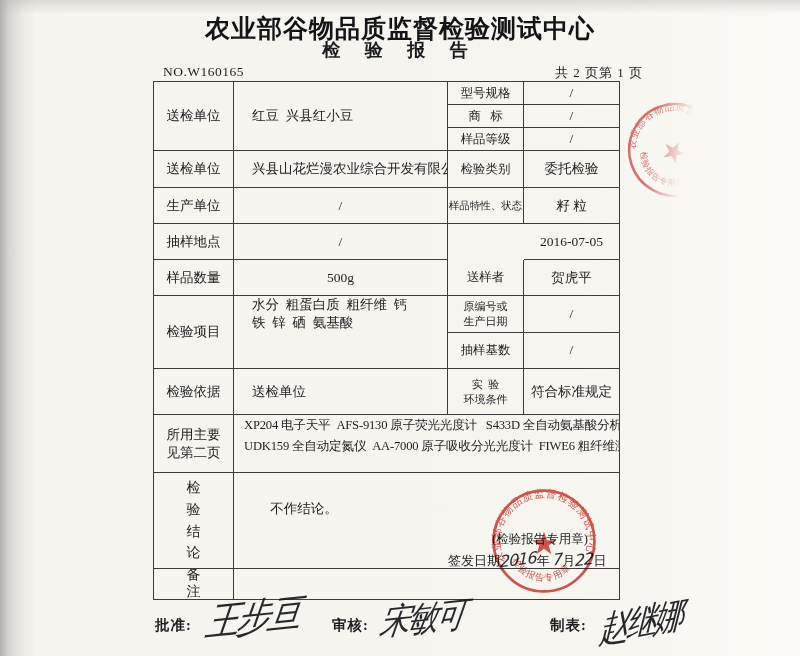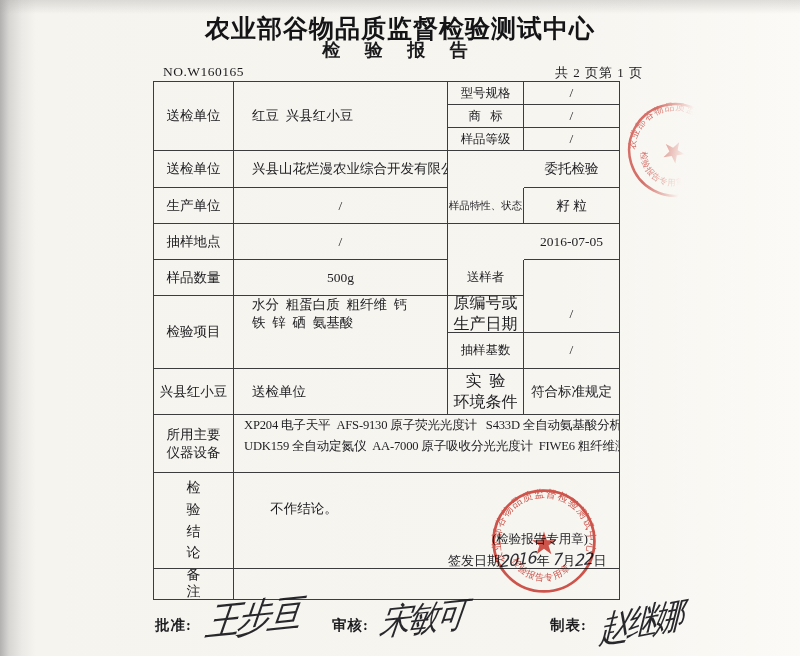--- a/index.html
+++ b/index.html
@@ -41,21 +41,21 @@
     border-right:1px solid #3c3c3e;border-bottom:1px solid #3c3c3e;
     box-sizing:border-box;display:flex;align-items:center;justify-content:center;
     font-size:13.5px;overflow:hidden;white-space:pre;line-height:1.3;
     color:#1d1d20;
   }
   .no-br{border-right:none;}
   .no-bb{border-bottom:none;}
   .left{justify-content:flex-start;padding-left:18px;}
   .lines{flex-direction:column;align-items:center;}
   .lines.left{align-items:flex-start;}
-  .f12{font-size:16px;}
+  .f12{font-size:11px;}
   .f11{font-size:10.5px;text-align:right;}
   .f125{font-size:12.4px;}
   .vlabel{flex-direction:column;line-height:1.55;font-size:14px;}
   .instr{font-size:12.6px;line-height:1.65;padding-left:10px;letter-spacing:-.2px;}
   .concl{display:block;position:relative;padding:9px 0 0 16px;}
   .seal-note{position:absolute;left:258px;top:58px;font-size:12.5px;}
   .issue-line{position:absolute;left:214px;top:77px;font-size:13px;white-space:pre;}
   .hw{
     font-family:"DejaVu Sans","Liberation Sans",sans-serif;
     display:inline-block;color:#2c2c34;font-size:16px;font-style:italic;
@@ -96,59 +96,61 @@
     <div class="cell left" style="grid-area:1/2/4/3">红豆  兴县红小豆</div>
     <div class="cell f125" style="grid-area:1/3/2/4">型号规格</div>
     <div class="cell no-br" style="grid-area:1/4/2/5">/</div>
     <div class="cell f125" style="grid-area:2/3/3/4">商   标</div>
     <div class="cell no-br" style="grid-area:2/4/3/5">/</div>
     <div class="cell f125" style="grid-area:3/3/4/4">样品等级</div>
     <div class="cell no-br" style="grid-area:3/4/4/5">/</div>
 
     <div class="cell" style="grid-area:4/1/5/2">送检单位</div>
     <div class="cell left" style="grid-area:4/2/5/3">兴县山花烂漫农业综合开发有限公司</div>
+    <div class="cell f125" style="grid-area:4/3/5/4">检验类别</div>
     <div class="cell no-br" style="grid-area:4/4/5/5">委托检验</div>
 
     <div class="cell" style="grid-area:5/1/6/2">生产单位</div>
     <div class="cell" style="grid-area:5/2/6/3">/</div>
     <div class="cell f11" style="grid-area:5/3/6/4">样品特性、状态</div>
     <div class="cell no-br" style="grid-area:5/4/6/5">籽 粒</div>
 
     <div class="cell" style="grid-area:6/1/7/2">抽样地点</div>
     <div class="cell" style="grid-area:6/2/7/3">/</div>
     <div class="cell no-br" style="grid-area:6/4/7/5">2016-07-05</div>
 
     <div class="cell" style="grid-area:7/1/8/2">样品数量</div>
     <div class="cell" style="grid-area:7/2/8/3">500g</div>
     <div class="cell f125" style="grid-area:7/3/8/4">送样者</div>
+    <div class="cell no-br" style="grid-area:7/4/8/5">贺虎平</div>
 
     <div class="cell" style="grid-area:8/1/10/2">检验项目</div>
     <div class="cell lines left" style="grid-area:8/2/10/3">
       <span>水分  粗蛋白质  粗纤维  钙</span>
       <span>铁  锌  硒  氨基酸</span>
     </div>
     <div class="cell lines f12" style="grid-area:8/3/9/4">
       <span>原编号或</span>
       <span>生产日期</span>
     </div>
     <div class="cell no-br" style="grid-area:8/4/9/5">/</div>
     <div class="cell f125" style="grid-area:9/3/10/4">抽样基数</div>
     <div class="cell no-br" style="grid-area:9/4/10/5">/</div>
 
-    <div class="cell" style="grid-area:10/1/11/2">兴县红小豆</div>
+    <div class="cell" style="grid-area:10/1/11/2">检验依据</div>
     <div class="cell left" style="grid-area:10/2/11/3">送检单位</div>
     <div class="cell lines f12" style="grid-area:10/3/11/4">
       <span>实  验</span>
       <span>环境条件</span>
     </div>
     <div class="cell no-br" style="grid-area:10/4/11/5">符合标准规定</div>
 
     <div class="cell lines" style="grid-area:11/1/12/2;font-size:13.5px">
       <span>所用主要</span>
-      <span>仪器设备</span>
+      <span>见第二页</span>
     </div>
     <div class="cell lines left no-br instr" style="grid-area:11/2/12/5">
       <span>XP204 电子天平  AFS-9130 原子荧光光度计   S433D 全自动氨基酸分析仪</span>
       <span>UDK159 全自动定氮仪  AA-7000 原子吸收分光光度计  FIWE6 粗纤维测定仪</span>
     </div>
 
     <div class="cell vlabel" style="grid-area:12/1/13/2">
       <span>检</span>
       <span>验</span>
       <span>结</span>

